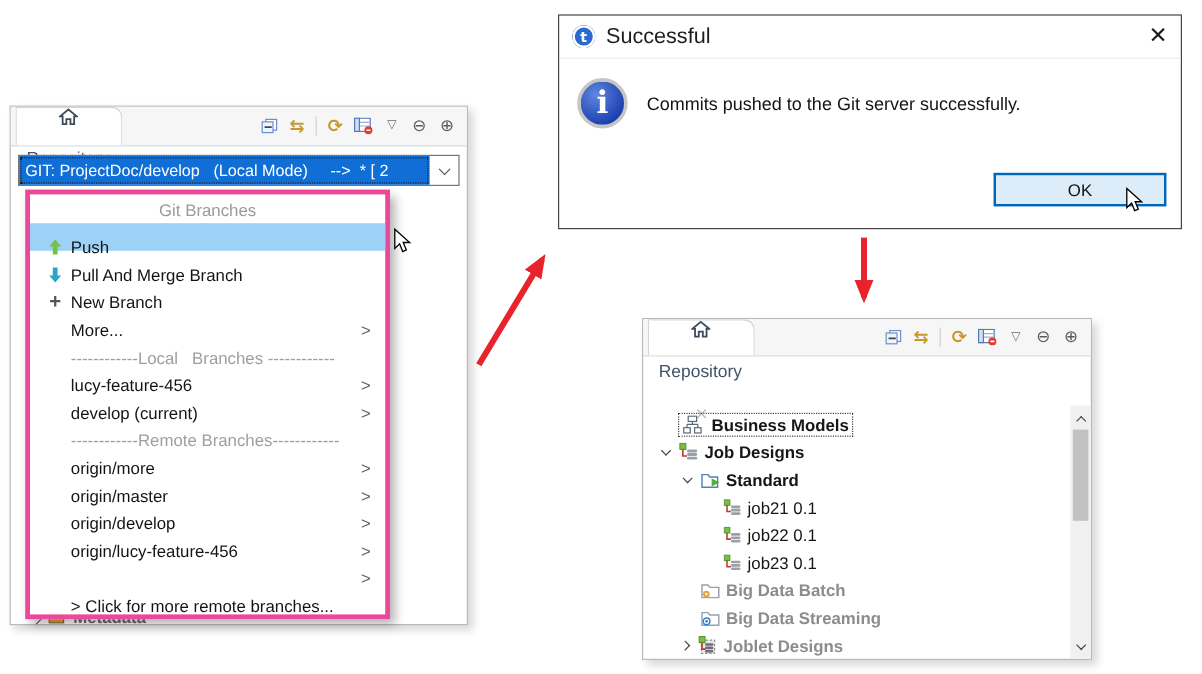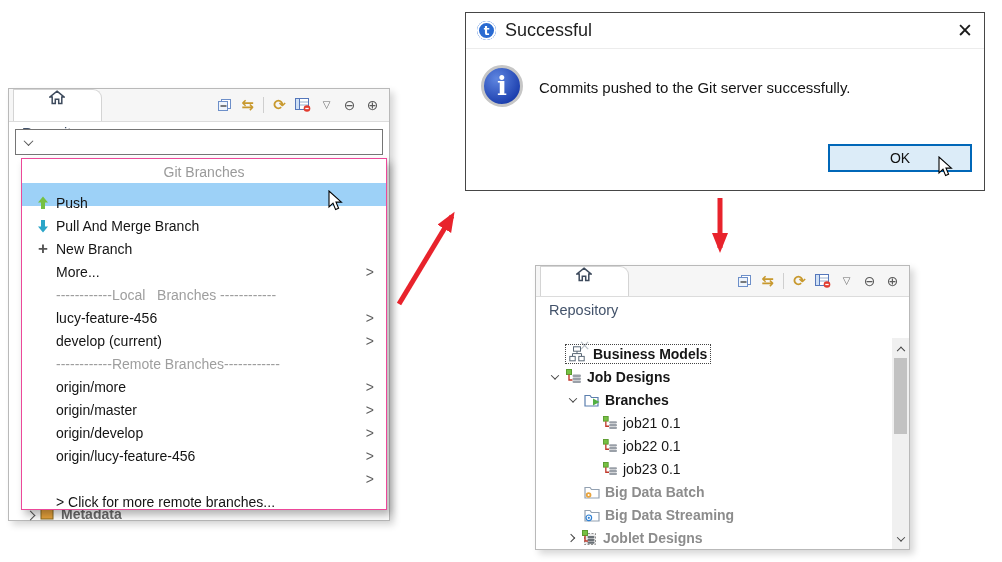--- a/index.html
+++ b/index.html
@@ -33,22 +33,22 @@
                         outline-offset:-2px; }
   .combo-arrow { width:24px; display:flex; align-items:center; justify-content:center; }
   .chev { display:inline-block; width:7px; height:7px;
           border-right:1.6px solid #555; border-bottom:1.6px solid #555; }
   .chev.down  { transform:rotate(45deg) translate(-1px,-1px); }
   .chev.right { transform:rotate(-45deg); }
 
   
   #panel-left { left:8px; top:88px; width:382px; height:433px; }
   #panel-left .combo { top:40px; }
-  .gitmenu { position:absolute; left:12px; top:69px; width:366px; z-index:6;
-             background:#fff; border:1px solid #ec4899;
+  .gitmenu { position:absolute; left:12px; top:69px; width:304px; z-index:6;
+             background:#fff; border:4px solid #ec4899;
              box-shadow:4px 5px 8px rgba(0,0,0,.3); padding:1px 0 4px 0; }
   .mrow { display:flex; align-items:center; height:23px; padding:16px 12px 0 8px;
           font-size:14px; color:#141414; }
   .mrow span { white-space:pre; }
   .mrow.mhead { justify-content:center; color:#9a9a9a; padding:0; }
   .mrow.msep  { color:#9e9e9e; }
   .mrow.hl    { background:#9dd1f7; }
   .islot { width:26px; display:inline-flex; justify-content:center; align-items:center; }
   .noicon { padding-left:34px; }
   .subarr { margin-left:auto; color:#5f5f5f; font-size:14px; white-space:normal; }
@@ -147,20 +147,21 @@
               <line x1="10.3" y1="10.5" x2="13.7" y2="10.5" stroke="#fff" stroke-width="1.3"></line>
             </svg>
         </span>
         <span class="tbtn glyph sm">▽</span>
         <span class="tbtn glyph dim">⊖</span>
         <span class="tbtn glyph dim">⊕</span>
       </div>
     </div>
 
     <div class="combo">
+      <span class="combo-val selected">GIT: ProjectDoc/develop   (Local Mode)     --&gt;  * [ 2</span>
       <span class="combo-arrow">
           <i class="chev down"></i>
         </span>
     </div>
 
     <div class="bg-item">
       <i class="chev right" style="margin-top:6px;"></i>
       <svg width="15" height="15" viewBox="0 0 15 15">
           <rect x="1" y="2" width="12" height="11" fill="#e8a33d" stroke="#8a6a20"></rect>
         </svg>
@@ -316,21 +317,21 @@
       <div class="trow lvl1">
         <span class="chevslot">
             <i class="chev down thin"></i>
           </span>
         <span class="ticon">
           <svg width="17" height="14" viewBox="0 0 17 14">
               <path d="M1 2.5 H6 L7.5 4.5 H14 V13 H1 Z" fill="#fff" stroke="#5b7fae" stroke-width="1.2"></path>
               <polygon points="9,5.5 15.5,9 9,12.5" fill="#52b043"></polygon>
             </svg>
         </span>
-        <span>Branches</span>
+        <span>Standard</span>
       </div>
       <div class="trow lvl2 regular">
         <span class="ticon">
           <svg width="15" height="14" viewBox="0 0 16 15">
               <rect x="0.5" y="0.5" width="5" height="5" fill="#76c043" stroke="#5a9b2f"></rect>
               <path d="M3 5.5 V11 H6.5" fill="none" stroke="#c0392b" stroke-width="1.4"></path>
               <rect x="6.5" y="5.6" width="8.5" height="2.4" rx="1.2" fill="#9aa0a8"></rect>
               <rect x="6.5" y="8.6" width="8.5" height="2.4" rx="1.2" fill="#9aa0a8"></rect>
               <rect x="6.5" y="11.6" width="8.5" height="2.4" rx="1.2" fill="#9aa0a8"></rect>
             </svg>

